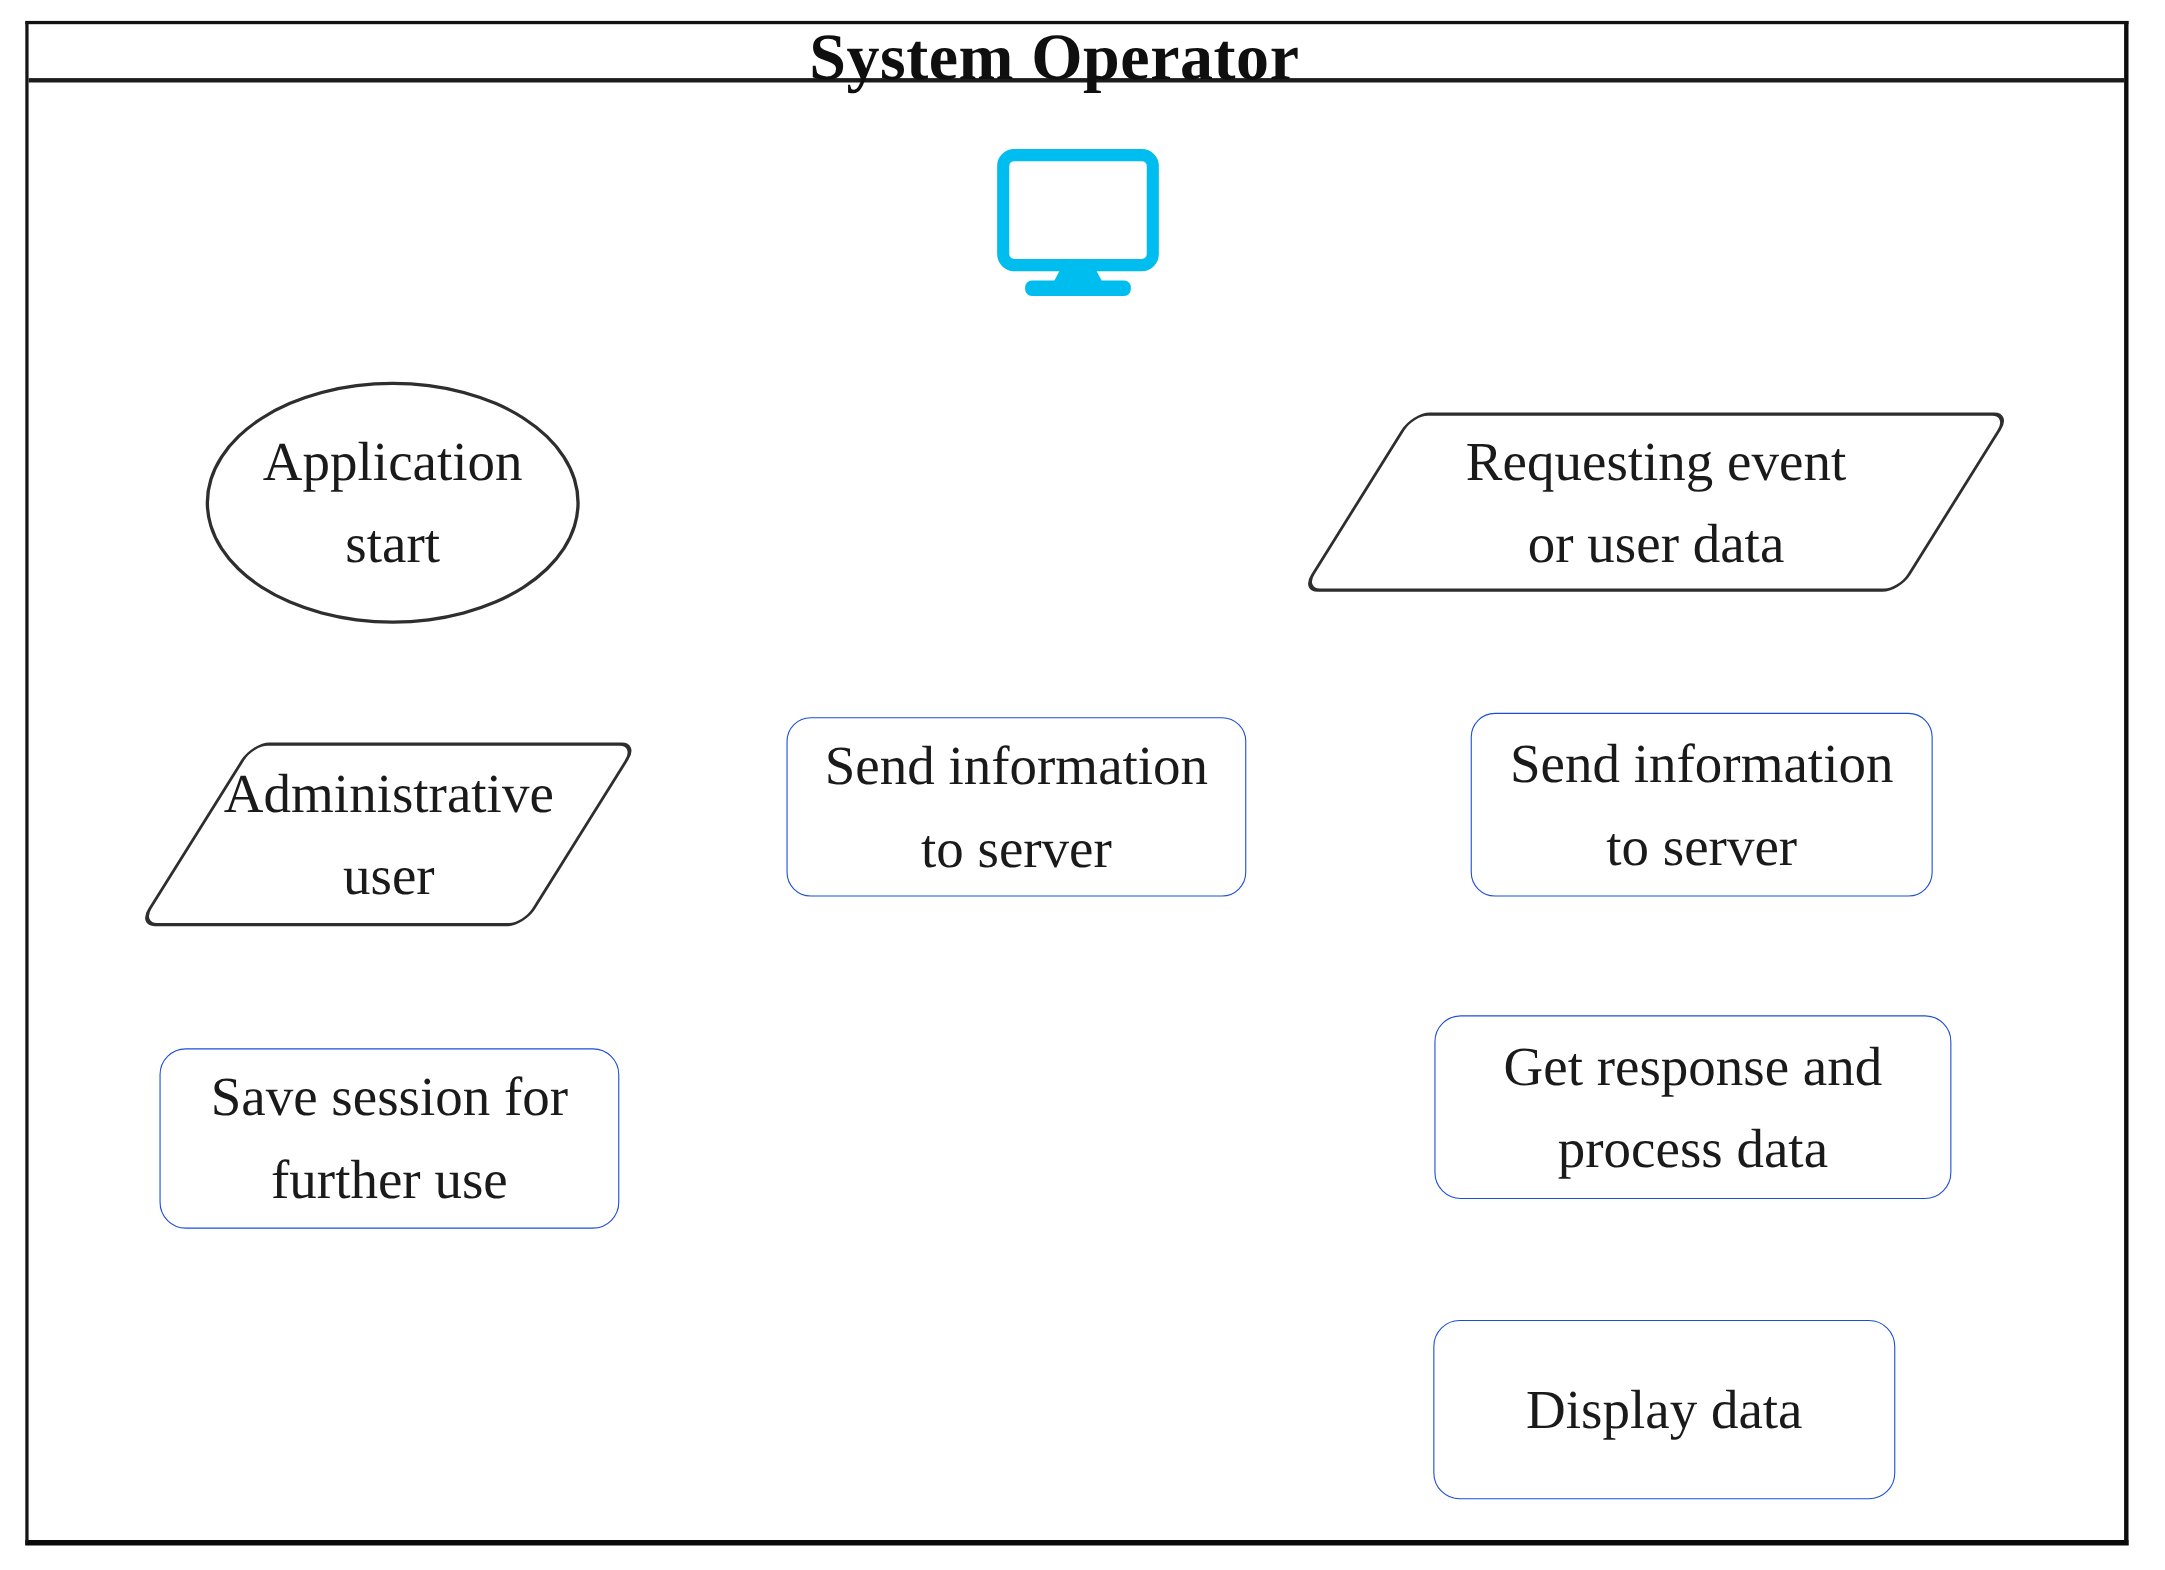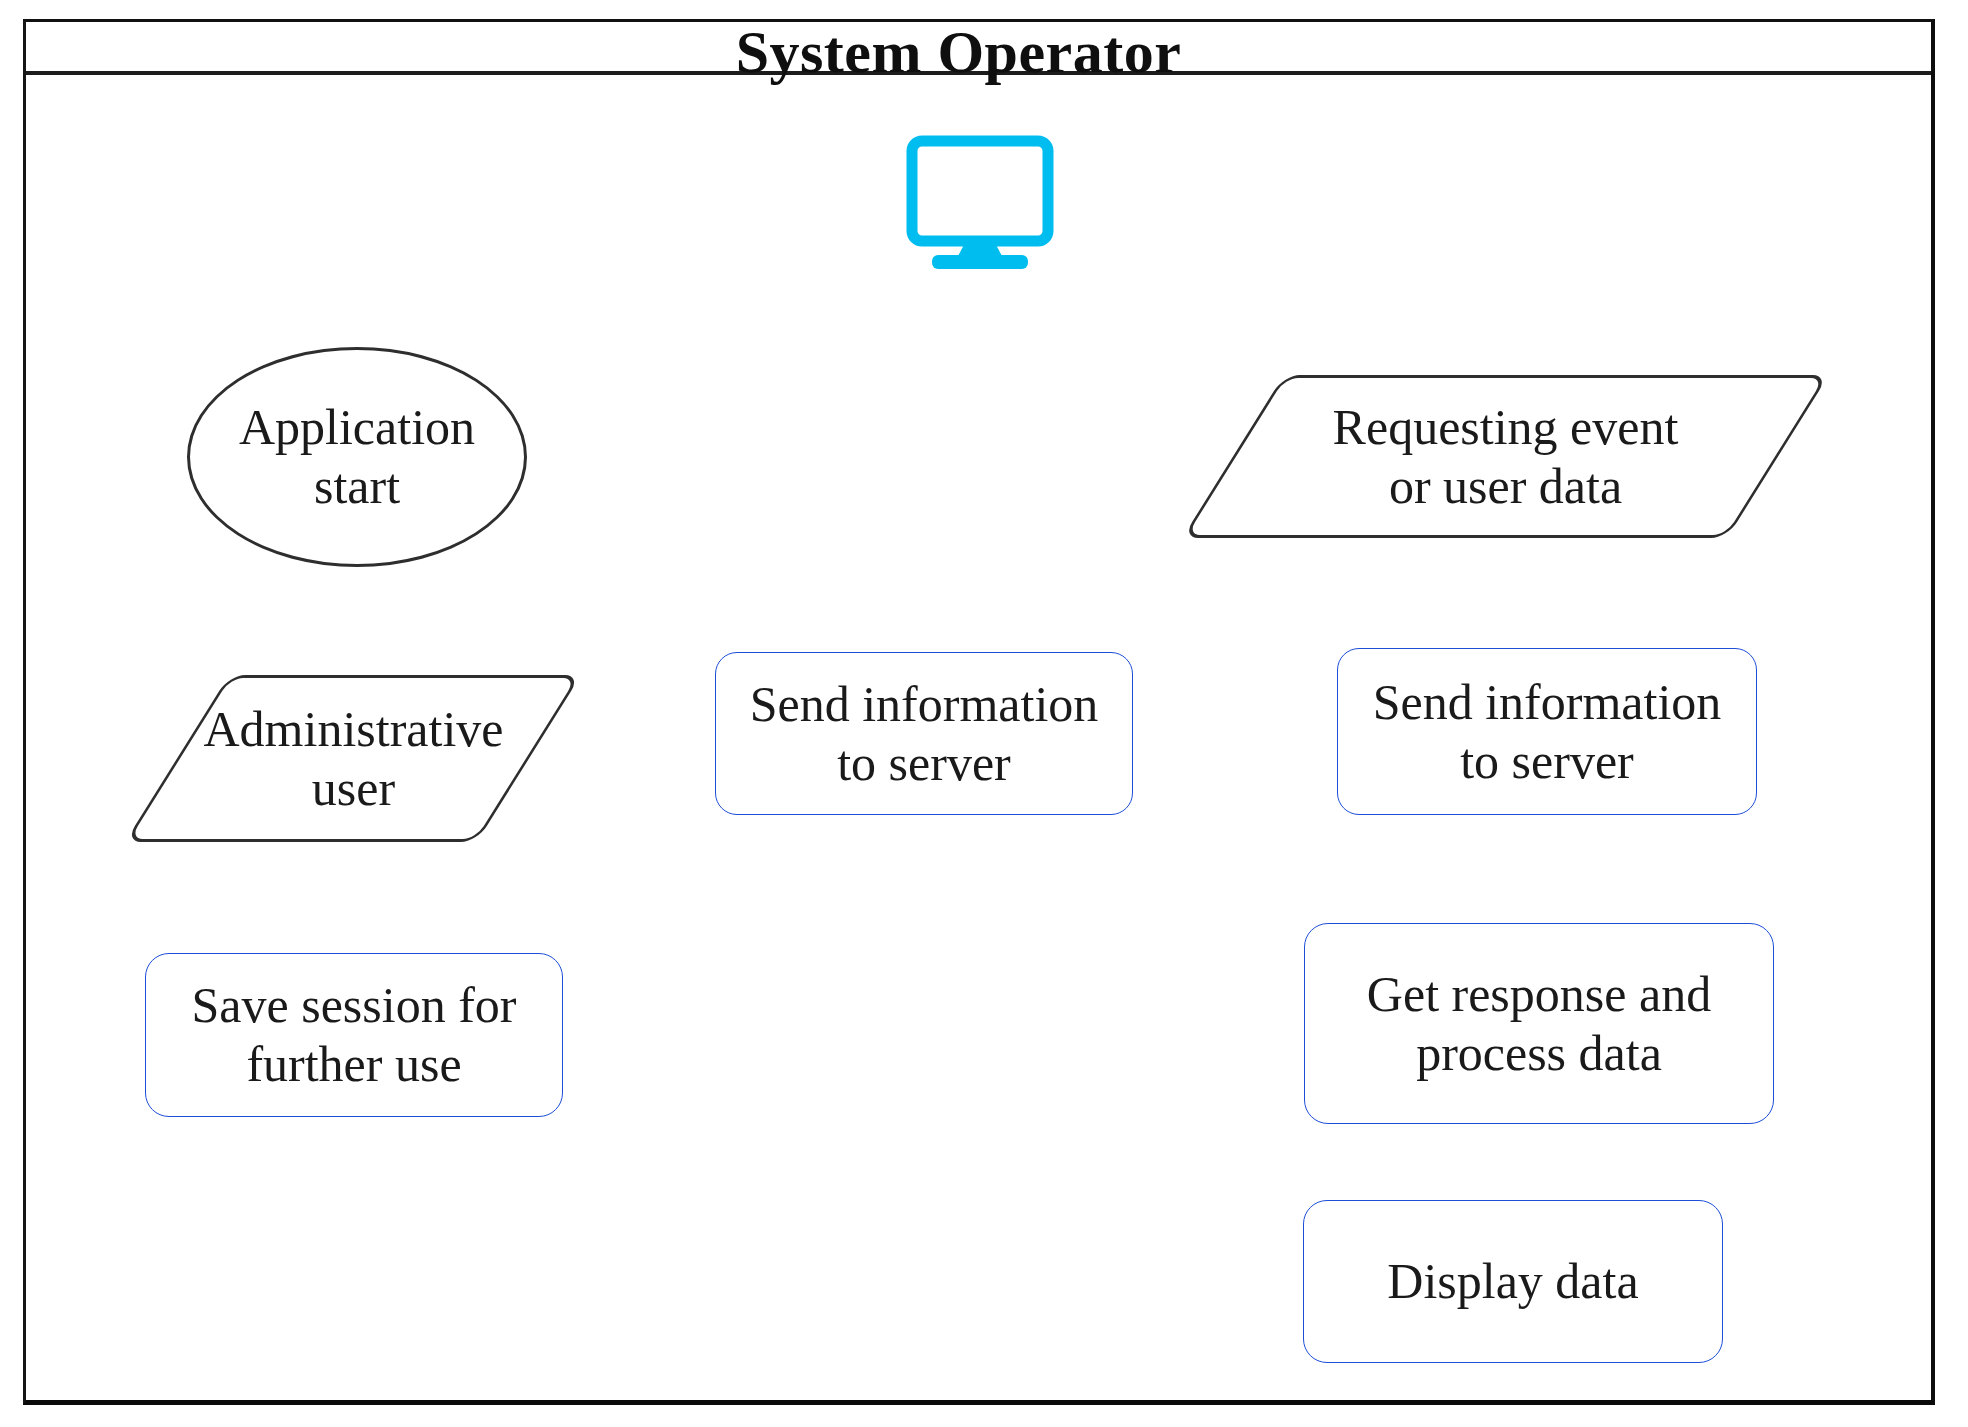--- a/index.html
+++ b/index.html
@@ -59,21 +59,21 @@
   }
   .node-label {
     position: absolute;
     inset: 0;
     display: flex;
     align-items: center;
     justify-content: center;
     text-align: center;
     white-space: pre-line;
     font-size: 50px;
-    line-height: 59px;
+    line-height: 75px;
     color: #1a1a1a;
     z-index: 2;
   }
   .ellipse {
     border: 3px solid #2e2e2e;
     border-radius: 50%;
     background: #fff;
   }
   .rrect {
     border: 1px solid #1d4ed8;
@@ -158,21 +158,21 @@
     <div class="para-bg" style="left:51px; width:545px;"></div>
     <div class="node-label">Requesting event
 or user data</div>
   </div>
 
   <div class="node rrect" style="left:1337px; top:648px; width:420px; height:167px; border-radius:22px;">
     <div class="node-label">Send information
 to server</div>
   </div>
 
-  <div class="node rrect" style="left:1304px; top:923px; width:470px; height:201px;">
+  <div class="node rrect" style="left:1304px; top:923px; width:470px; height:167px;">
     <div class="node-label">Get response and
 process data</div>
   </div>
 
   <div class="node rrect" style="left:1303px; top:1200px; width:420px; height:163px;">
     <div class="node-label">Display data</div>
   </div>
 
 </div>
 

